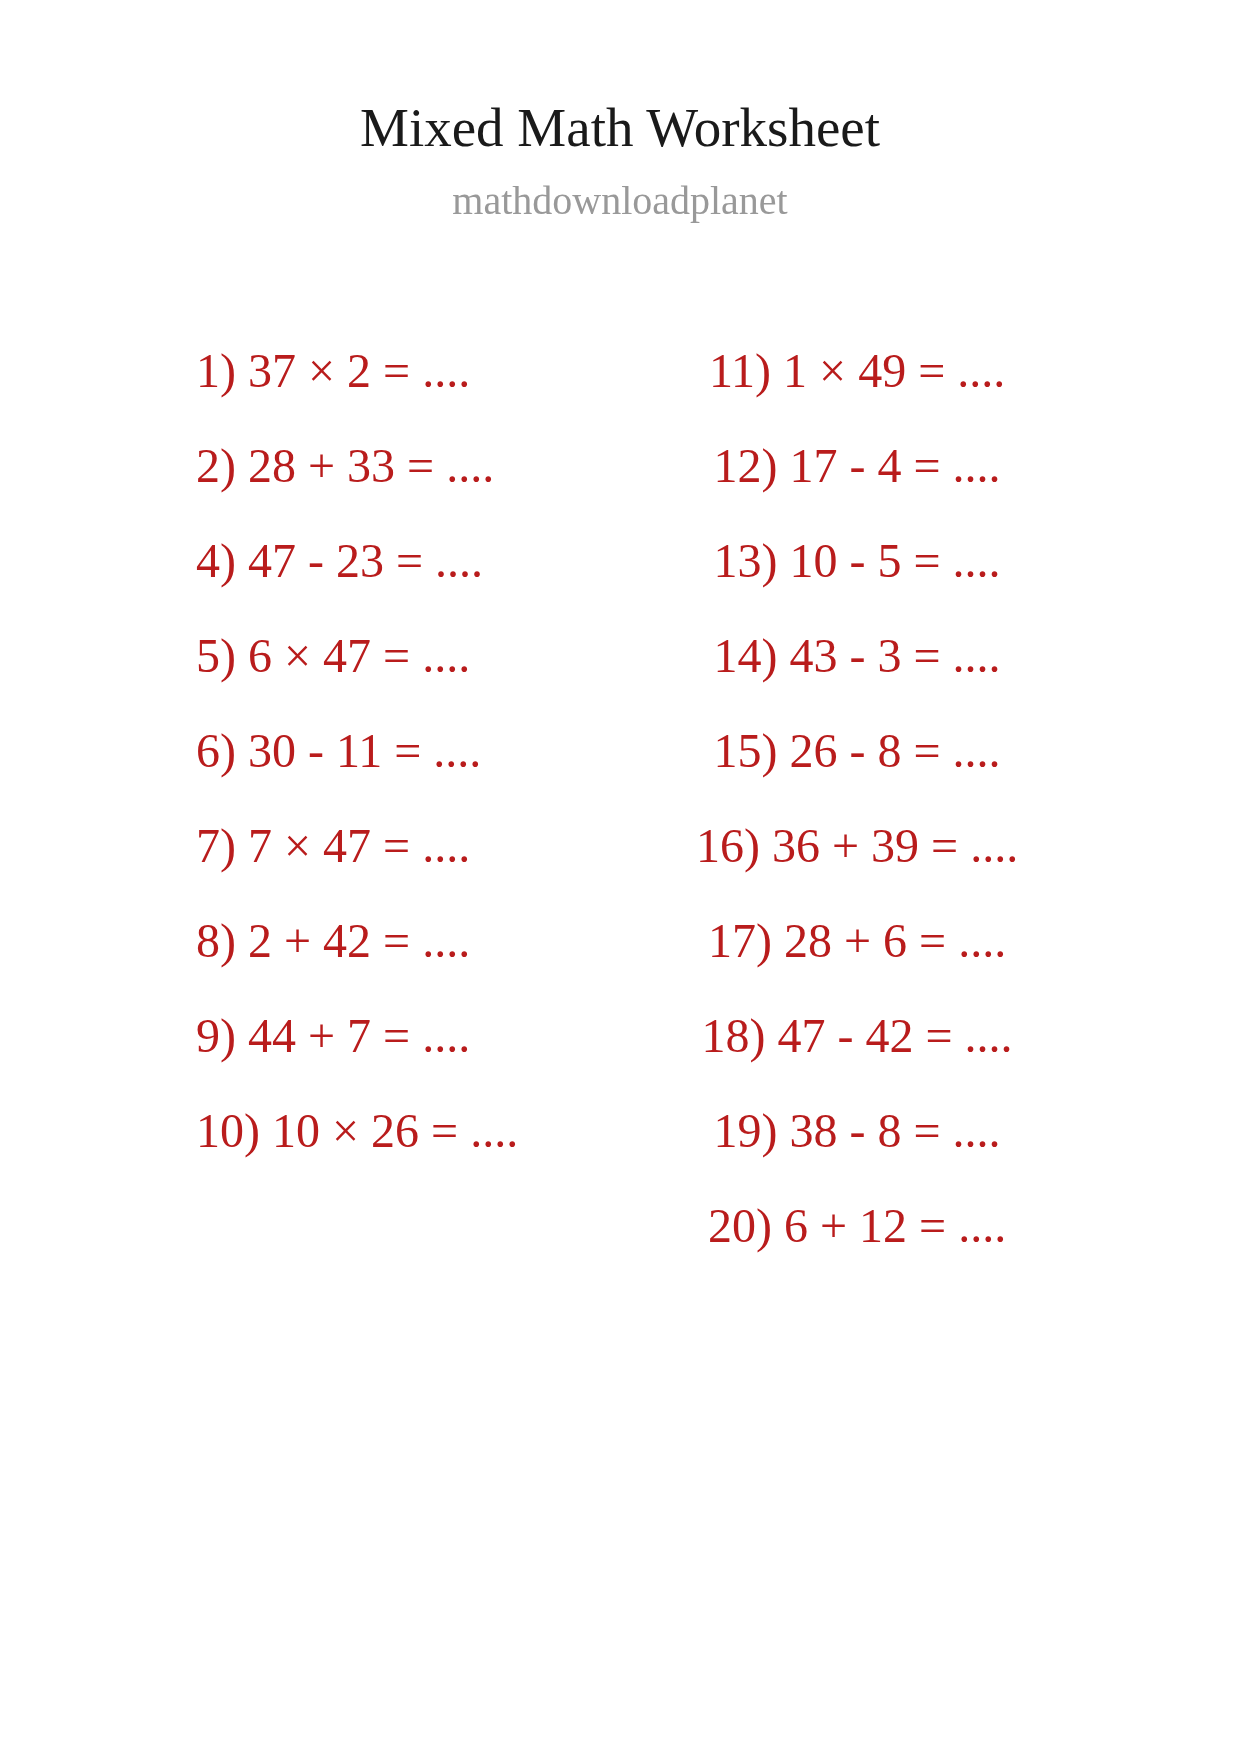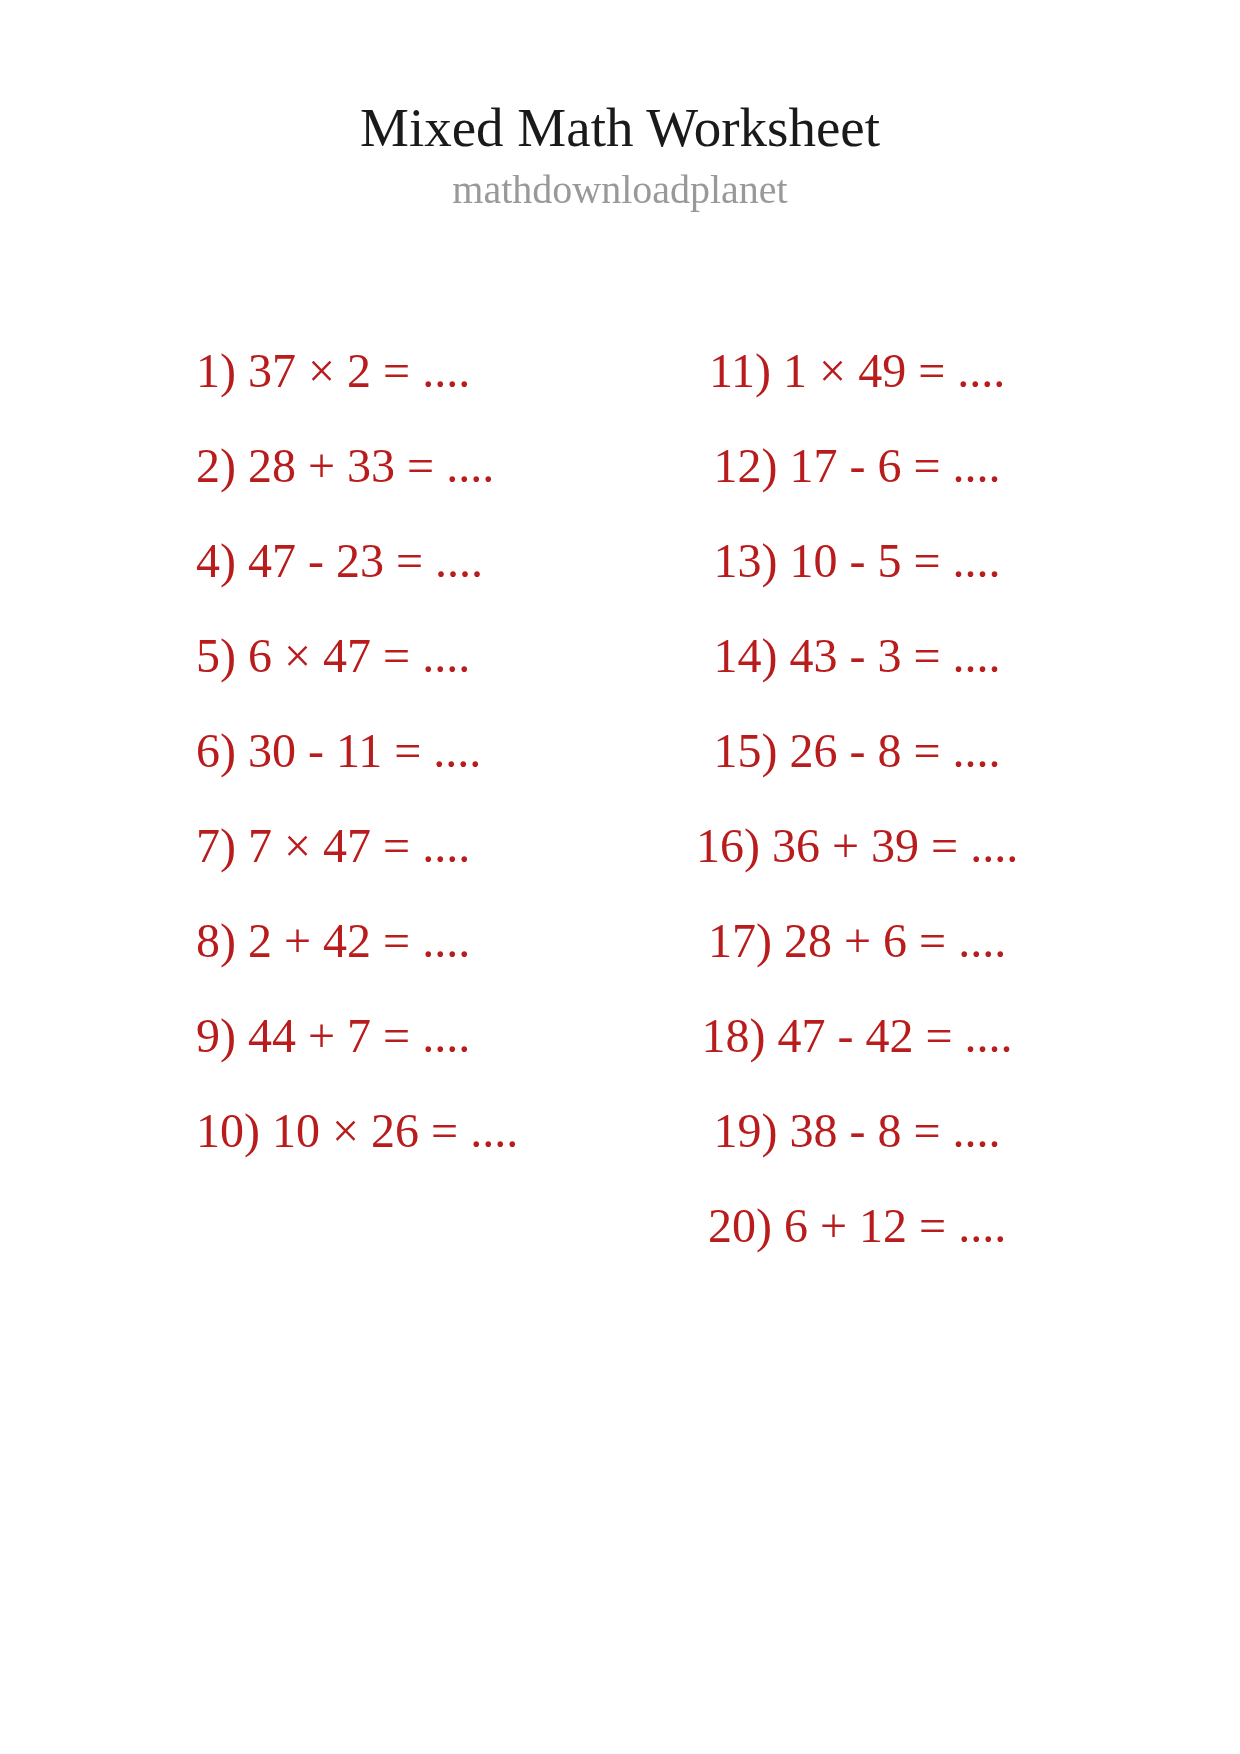--- a/index.html
+++ b/index.html
@@ -20,21 +20,21 @@
     text-align: center;
   }
   .title {
     font-size: 55px;
     line-height: 55px;
     font-weight: 400;
     color: #1a1a1a;
     letter-spacing: 0;
   }
   .subtitle {
-    margin-top: 15px;
+    margin-top: 26px;
     font-size: 40px;
     line-height: 40px;
     font-weight: 400;
     color: #999999;
   }
   .problem-col {
     position: absolute;
     top: 323px;
     white-space: nowrap;
   }
@@ -64,21 +64,21 @@
     <div class="problem">5) 6 × 47 = ....</div>
     <div class="problem">6) 30 - 11 = ....</div>
     <div class="problem">7) 7 × 47 = ....</div>
     <div class="problem">8) 2 + 42 = ....</div>
     <div class="problem">9) 44 + 7 = ....</div>
     <div class="problem">10) 10 × 26 = ....</div>
   </div>
 
   <div class="problem-col right">
     <div class="problem">11) 1 × 49 = ....</div>
-    <div class="problem">12) 17 - 6 = ....</div>
+    <div class="problem">12) 17 - 4 = ....</div>
     <div class="problem">13) 10 - 5 = ....</div>
     <div class="problem">14) 43 - 3 = ....</div>
     <div class="problem">15) 26 - 8 = ....</div>
     <div class="problem">16) 36 + 39 = ....</div>
     <div class="problem">17) 28 + 6 = ....</div>
     <div class="problem">18) 47 - 42 = ....</div>
     <div class="problem">19) 38 - 8 = ....</div>
     <div class="problem">20) 6 + 12 = ....</div>
   </div>
 

